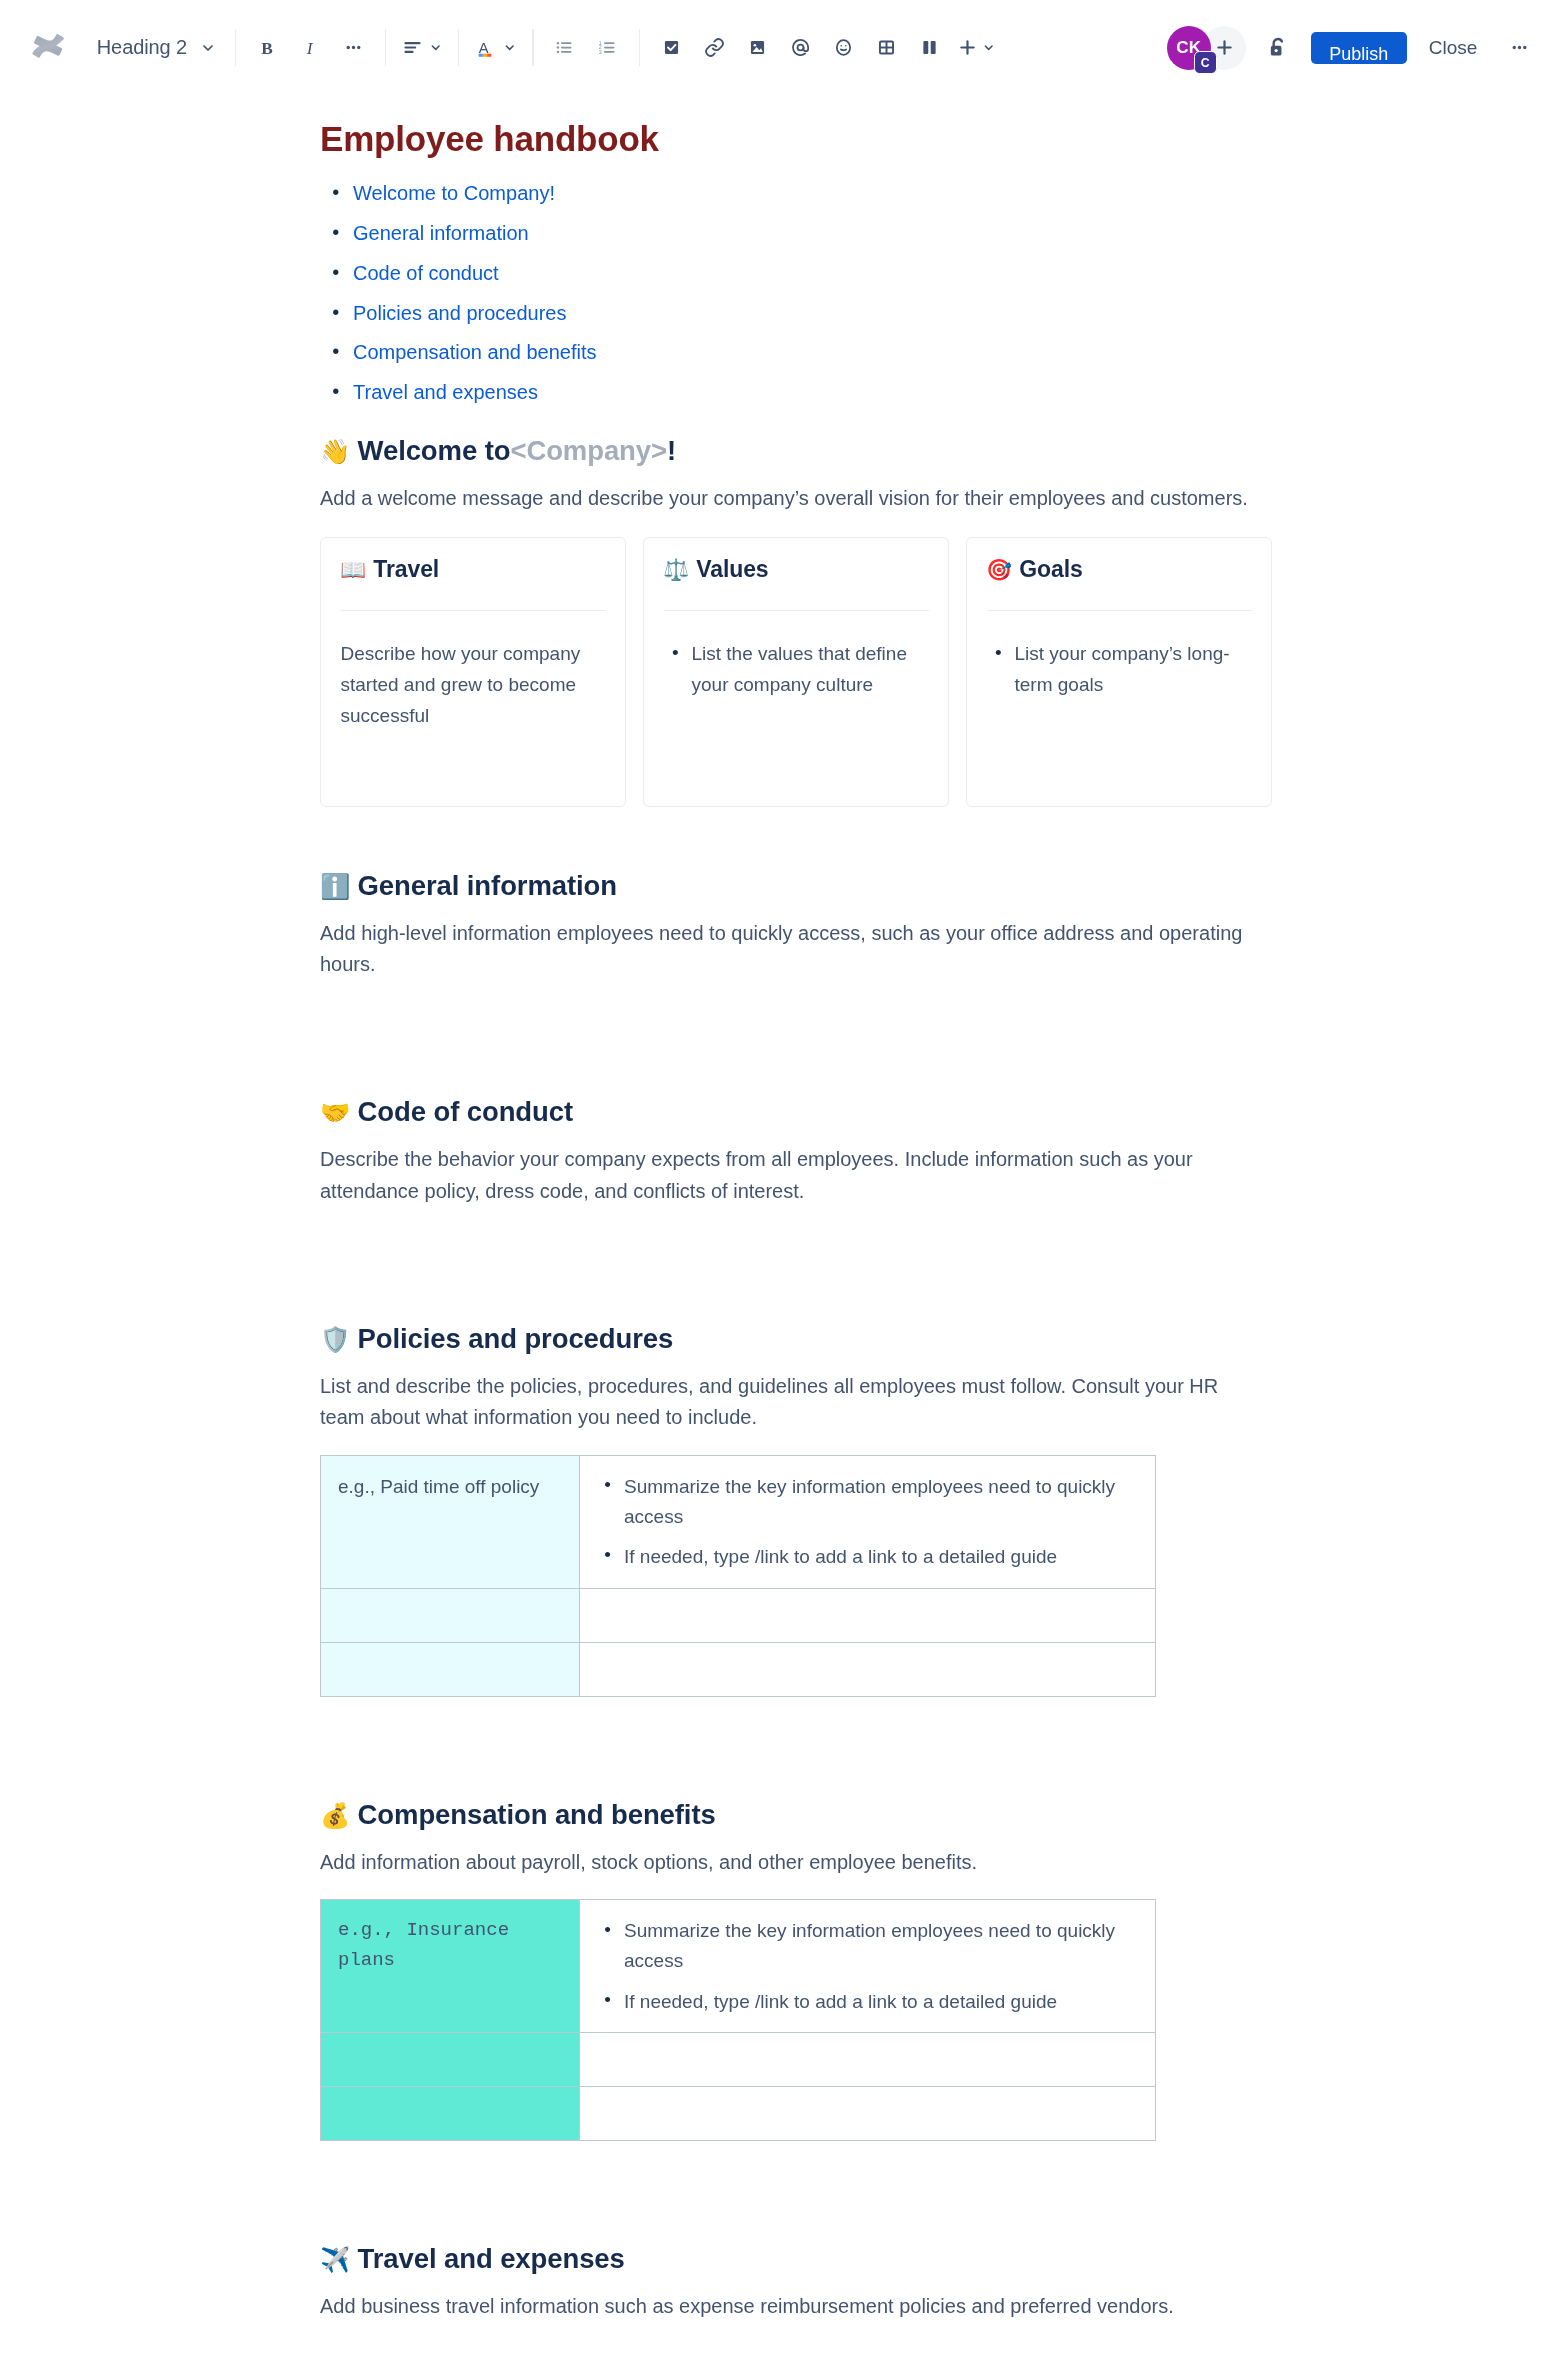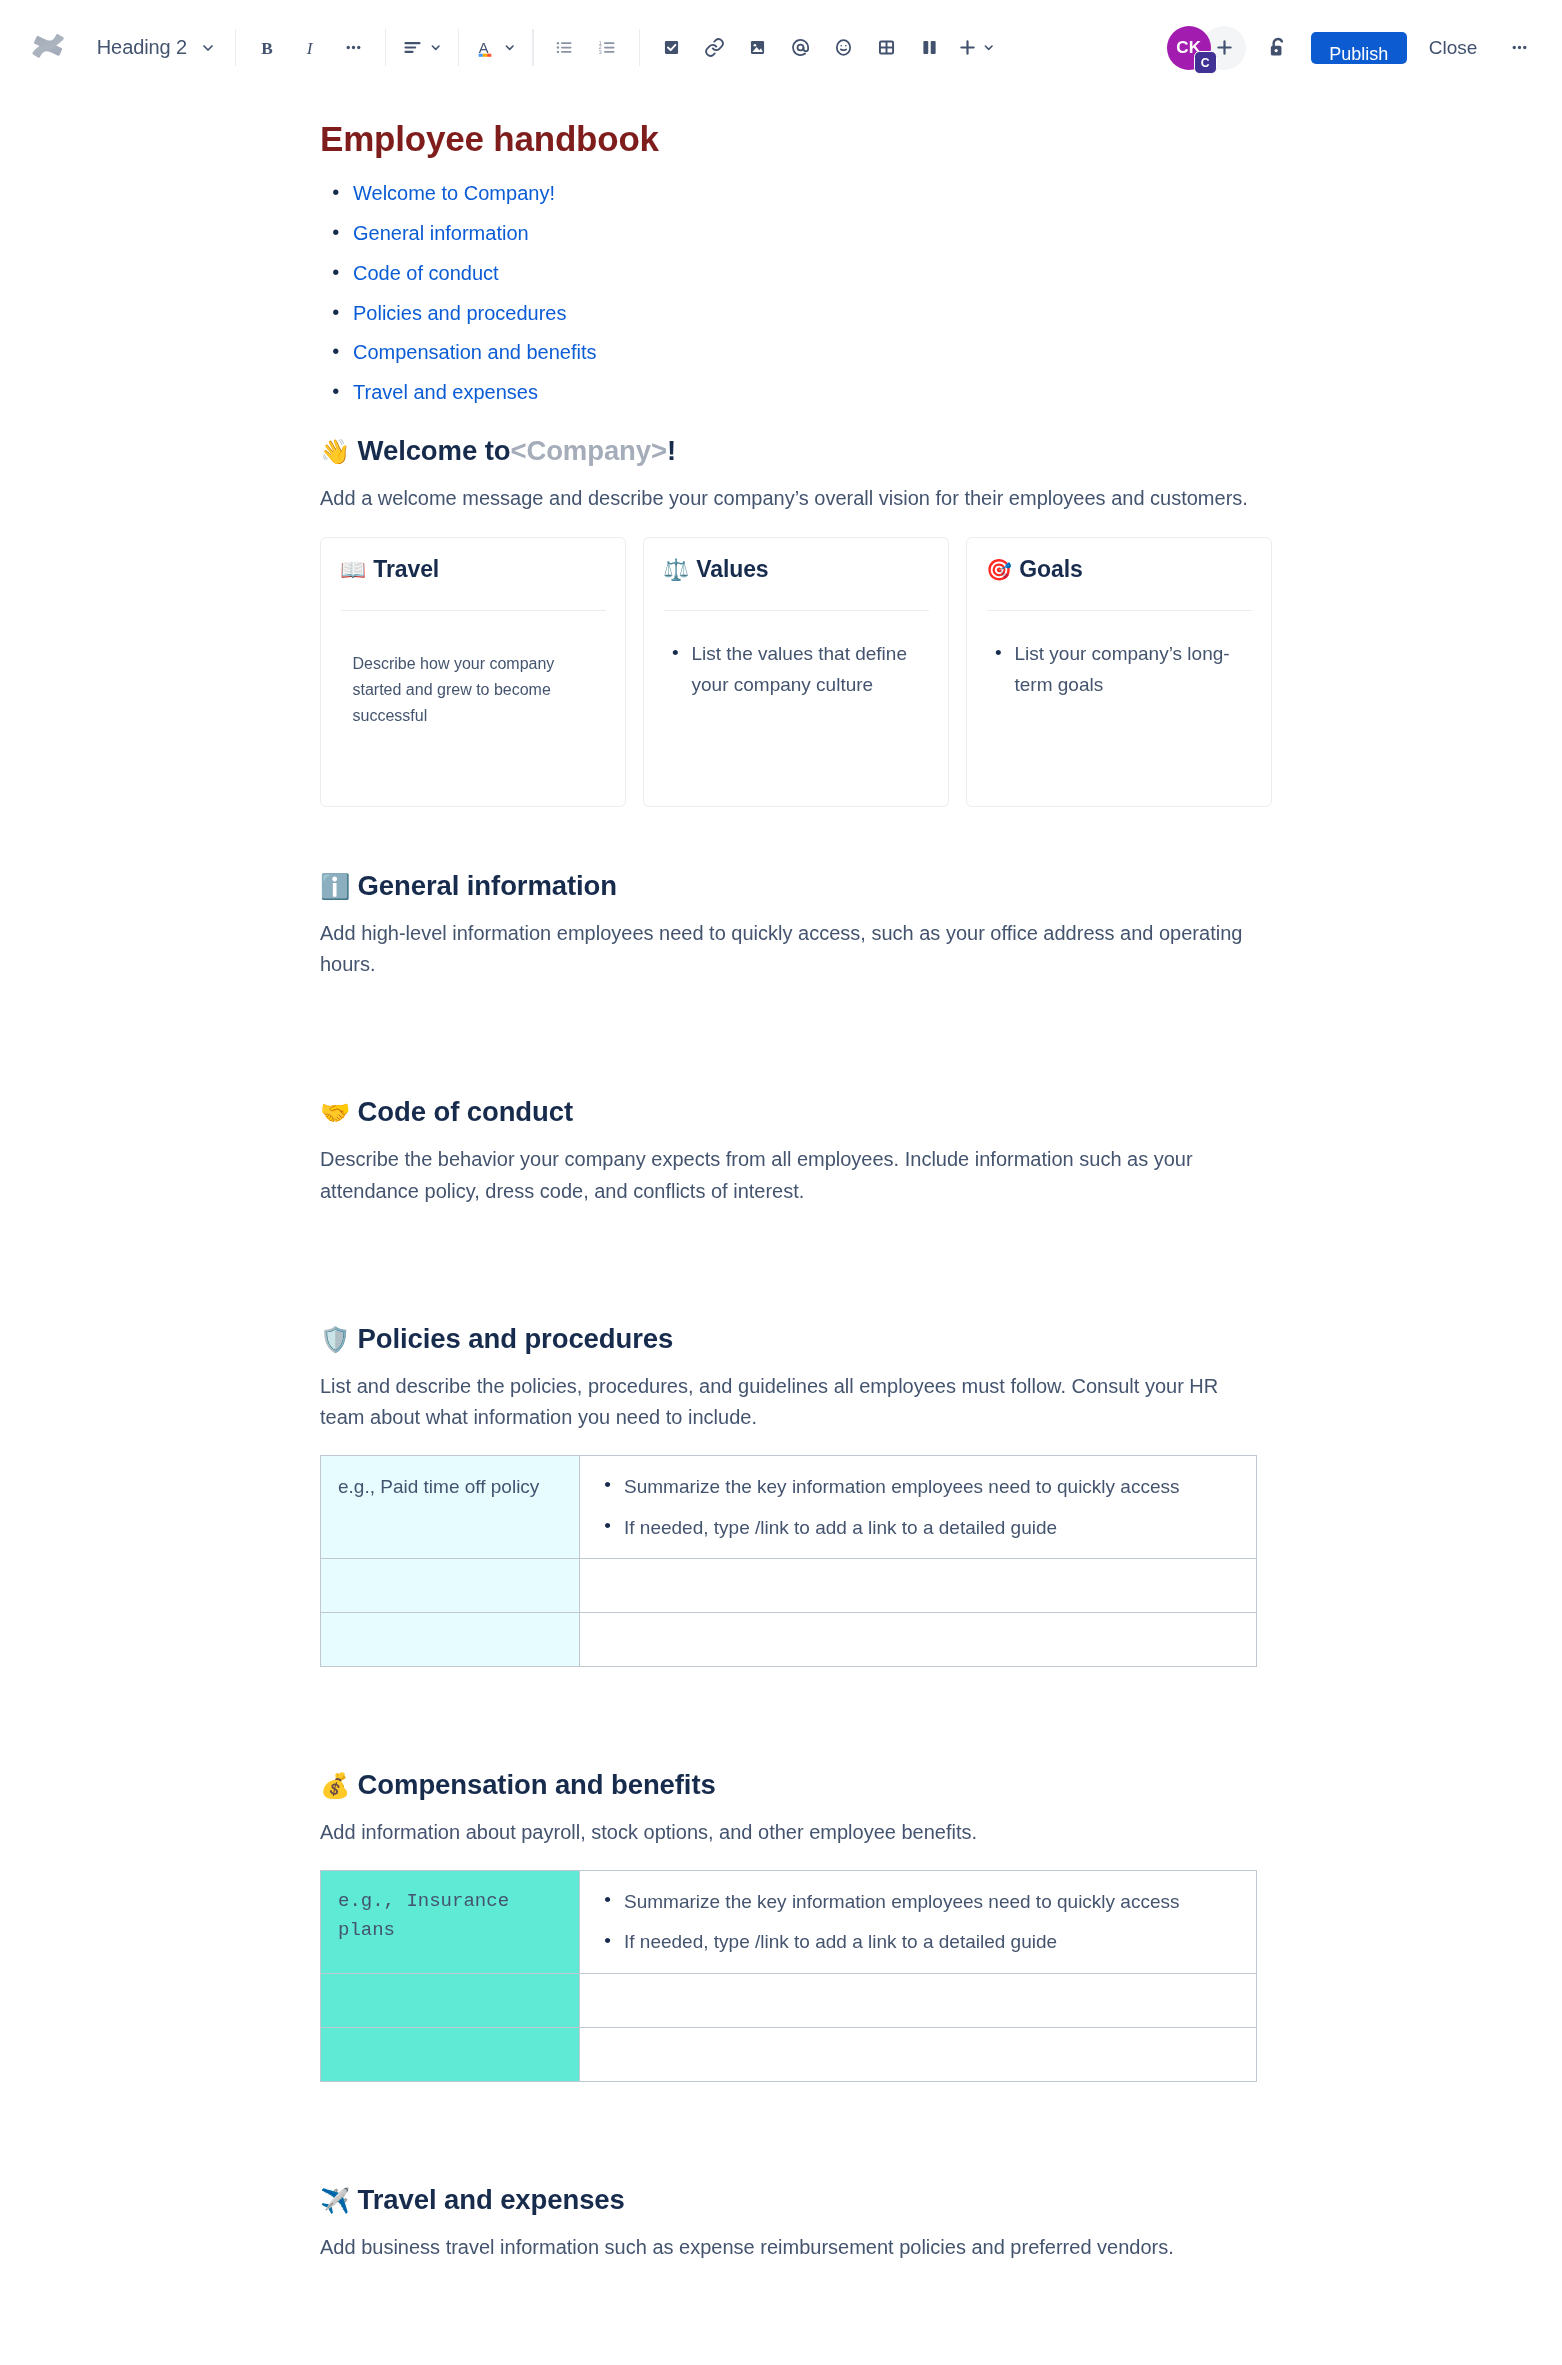--- a/index.html
+++ b/index.html
@@ -255,24 +255,24 @@
     margin-right: 6.7px;
     line-height: 1;
     font-family: "DejaVu Sans", sans-serif;
   }
   .card .rule {
     height: 1.8px;
     background: #EBECF0;
     margin: 26px 0 28px 0;
   }
   .card p {
-    font-size: 16px;
+    font-size: 19px;
     line-height: 1.62;
     color: #44546F;
-    margin: 12px;
+    margin: 0;
   }
   .card ul {
     margin: 0; padding: 0; list-style: none;
   }
   .card ul li {
     position: relative;
     padding-left: 28px;
     font-size: 19px;
     line-height: 1.62;
     color: #44546F;
@@ -281,21 +281,21 @@
     content: "\2022";
     position: absolute;
     left: 8.5px; top: -1.2px;
     color: #172B4D;
     font-size: 19px;
   }
 
   
   table.ctable {
     border-collapse: collapse;
-    width: 937px;
+    width: 836px;
     margin: 21px 0 0 0;
     table-layout: fixed;
   }
   table.ctable td {
     border: 1.2px solid #C1C7D0;
     vertical-align: top;
     padding: 16px 17px;
     font-size: 19px;
     line-height: 1.56;
     color: #44546F;

